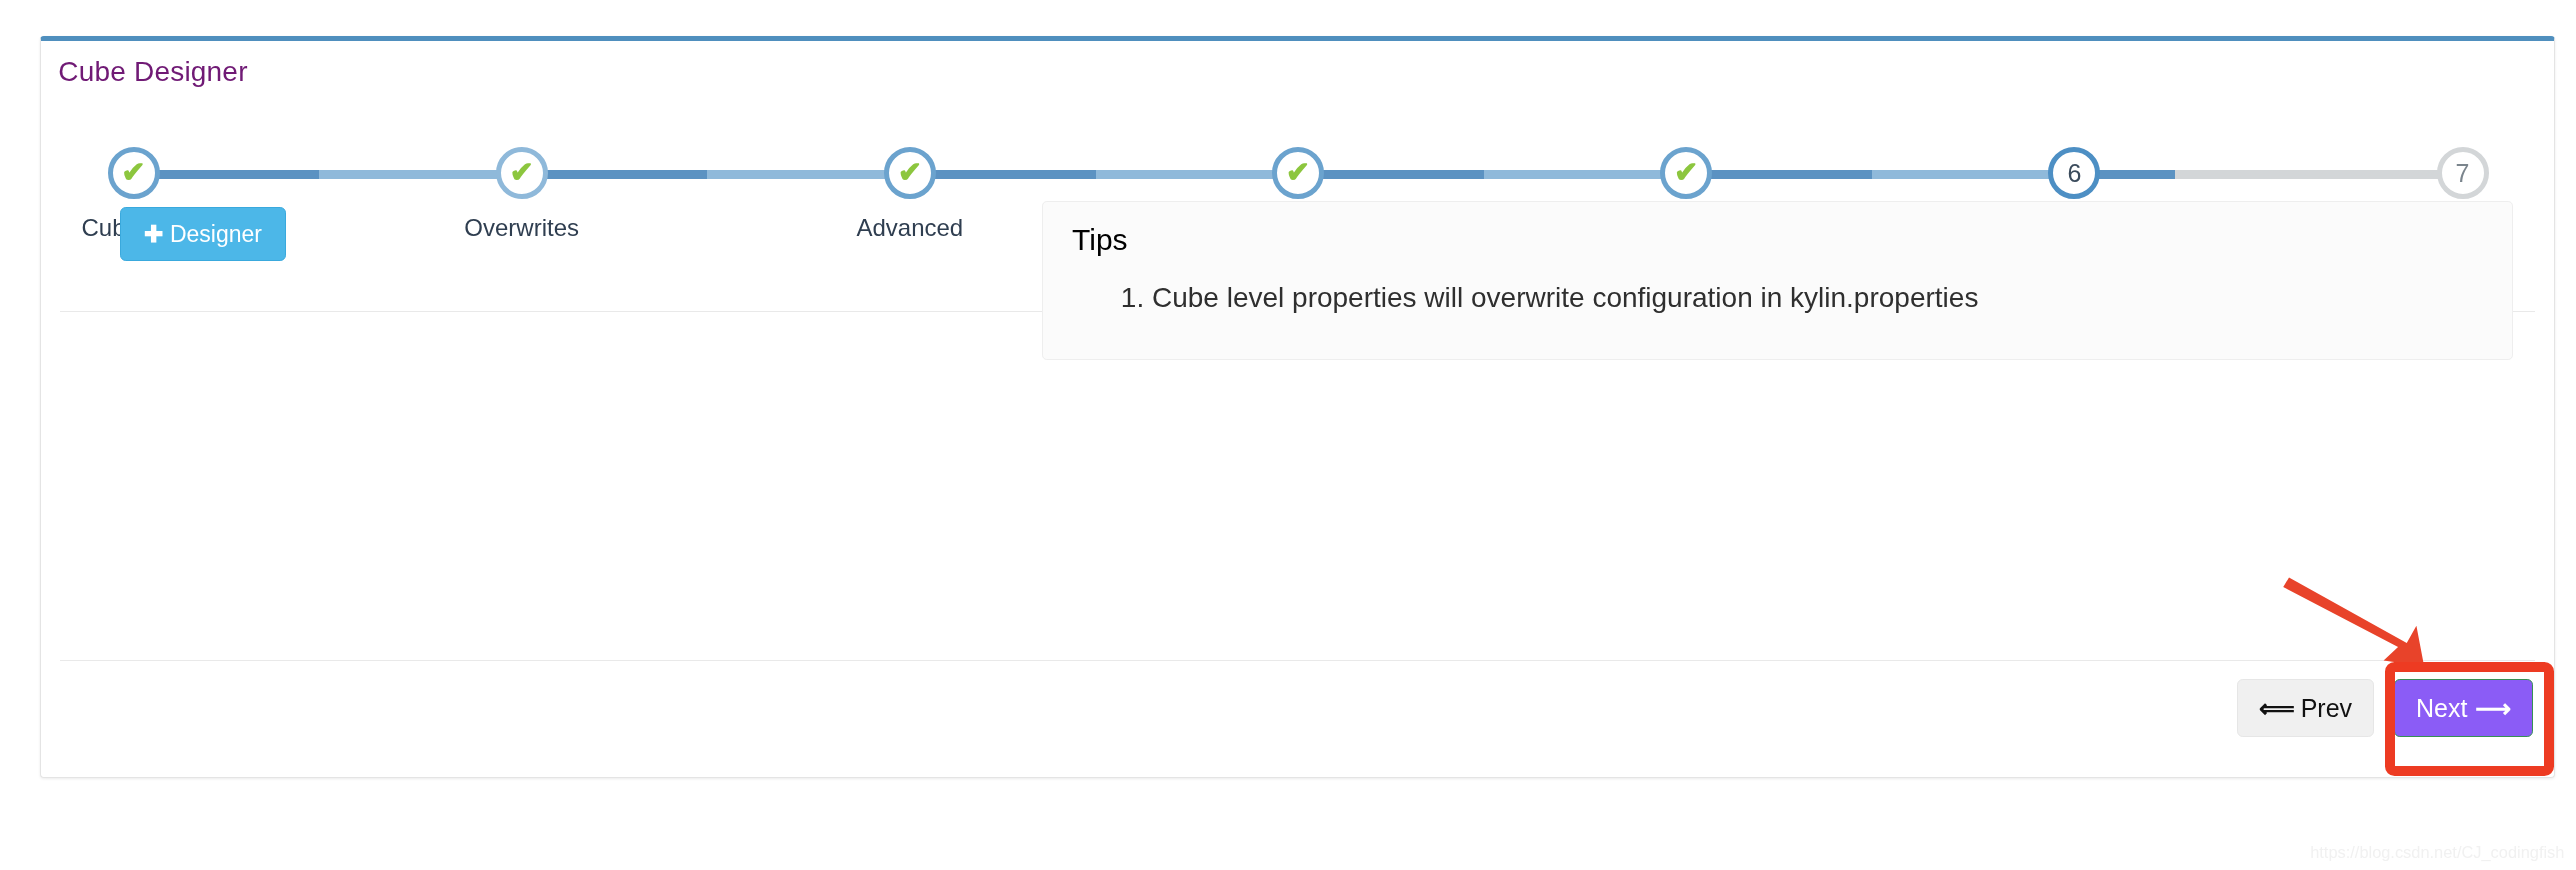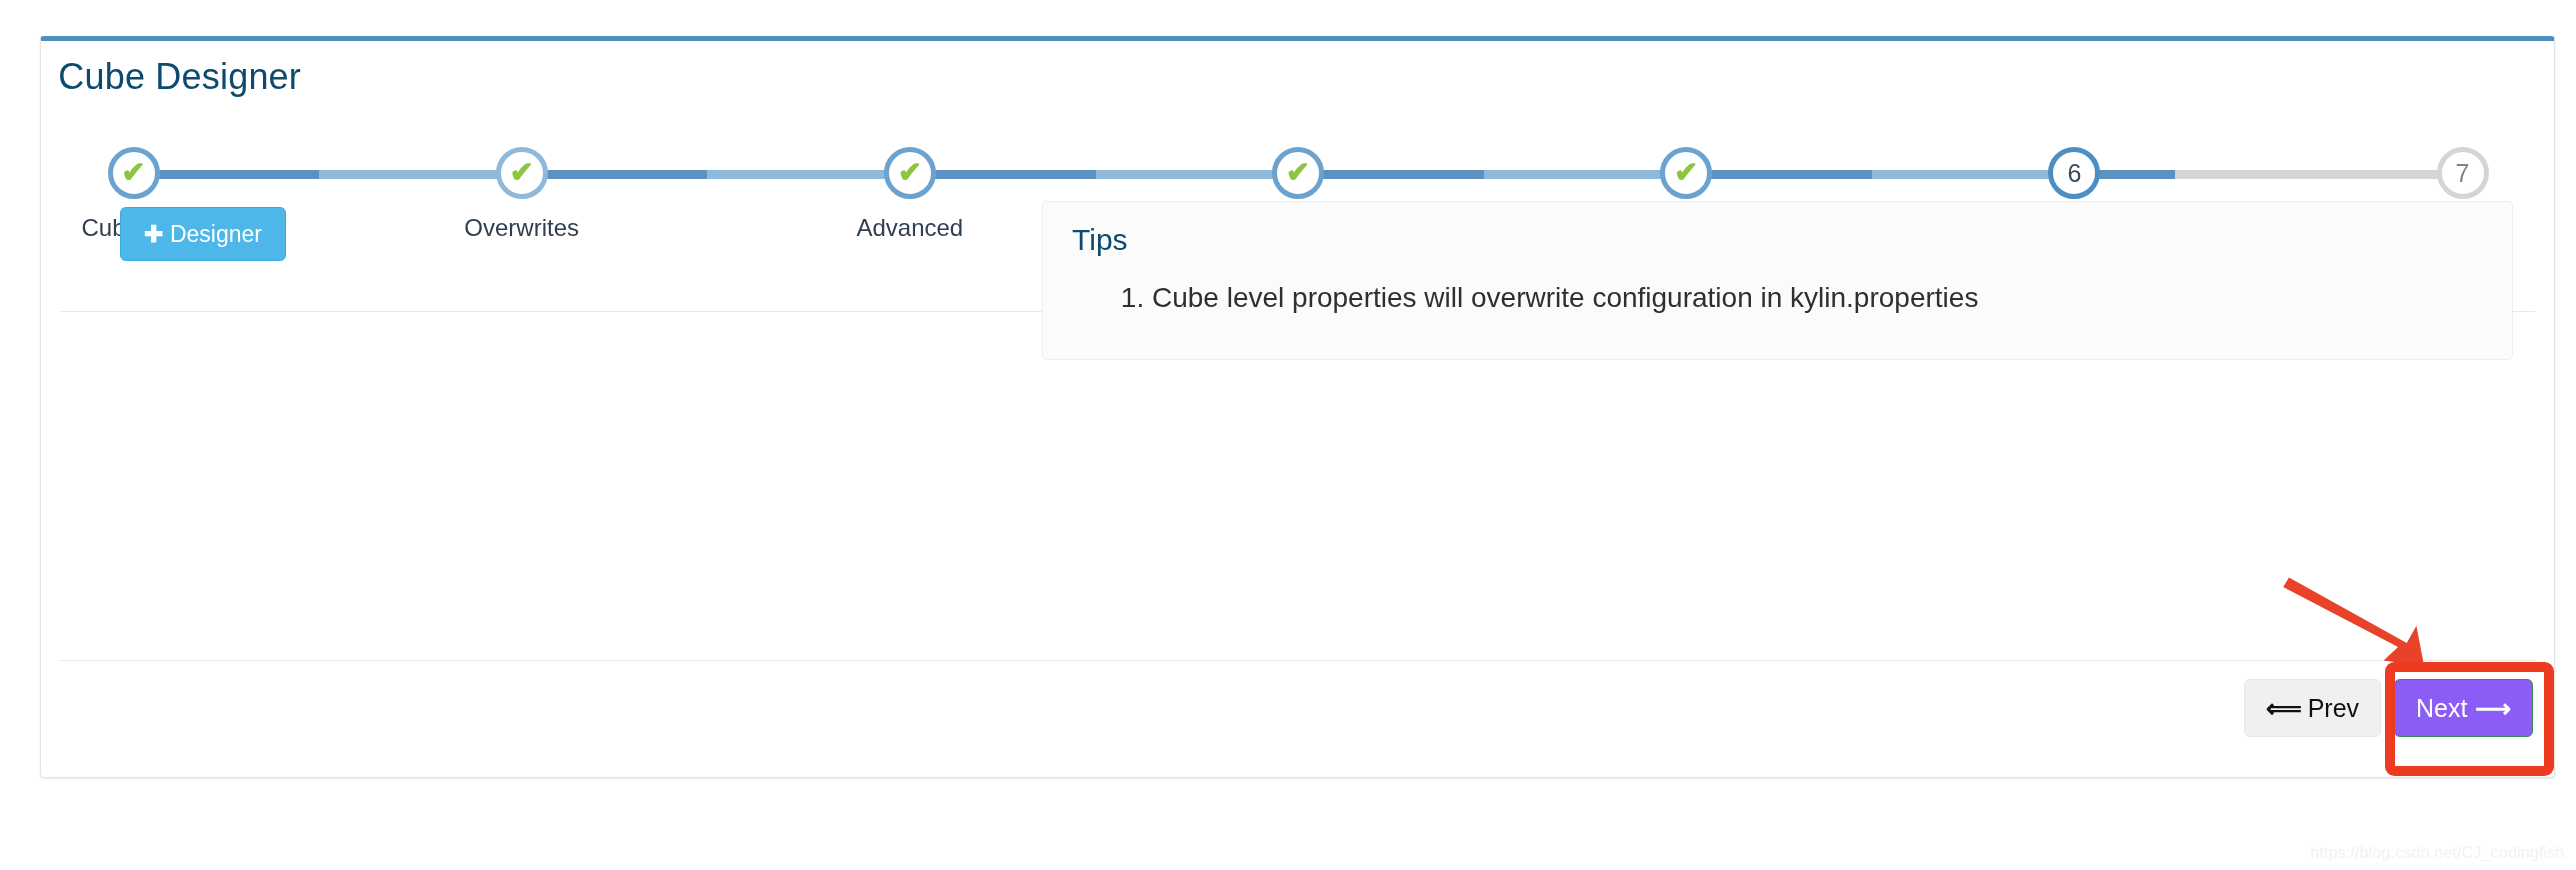--- a/index.html
+++ b/index.html
@@ -20,22 +20,22 @@
     border:1px solid #e4e4e4;
     border-top:5.8px solid #4f8fbe;
     border-radius:3.9px;
     box-sizing:border-box;
     box-shadow:0 1px 2.9px rgba(0,0,0,.08);
   }
 
   #page-title{
     position:absolute;
     left:17.3px; top:15.4px;
-    font-size:36px;
-    color:#0c4a6e;
+    font-size:28px;
+    color:#701a75;
     letter-spacing:0.2px;
     white-space:nowrap;
   }
 
   
   #wizard{
     position:absolute;
     left:0; top:106px;
     width:100%;
     height:116px;
@@ -129,39 +129,39 @@
     left:1001px; top:160px;
     width:1471px;
     background:#fbfbfb;
     border:1px solid #eeeeee;
     border-radius:4.8px;
     box-sizing:border-box;
     padding:21px 29px 25px 29px;
   }
   #tips-title{
     font-size:30px;
-    color:#0c4a6e;
+    color:#000000;
     margin-bottom:21px;
   }
   #tips-list{
     margin:0;
     padding-left:64px;
     font-size:28px;
     color:#2f2f2f;
     line-height:1.42;
   }
   #tips-list li{ margin:16px; }
 
   
   #footer-actions{
     position:absolute;
     right:21px; top:638px;
     display:flex;
     align-items:center;
-    gap:13px;
+    gap:20px;
   }
   .btn{
     border-radius:5.8px;
     font-size:25px;
     padding:13.5px 21px;
     cursor:pointer;
     white-space:nowrap;
     box-sizing:border-box;
     border:1px solid transparent;
   }

